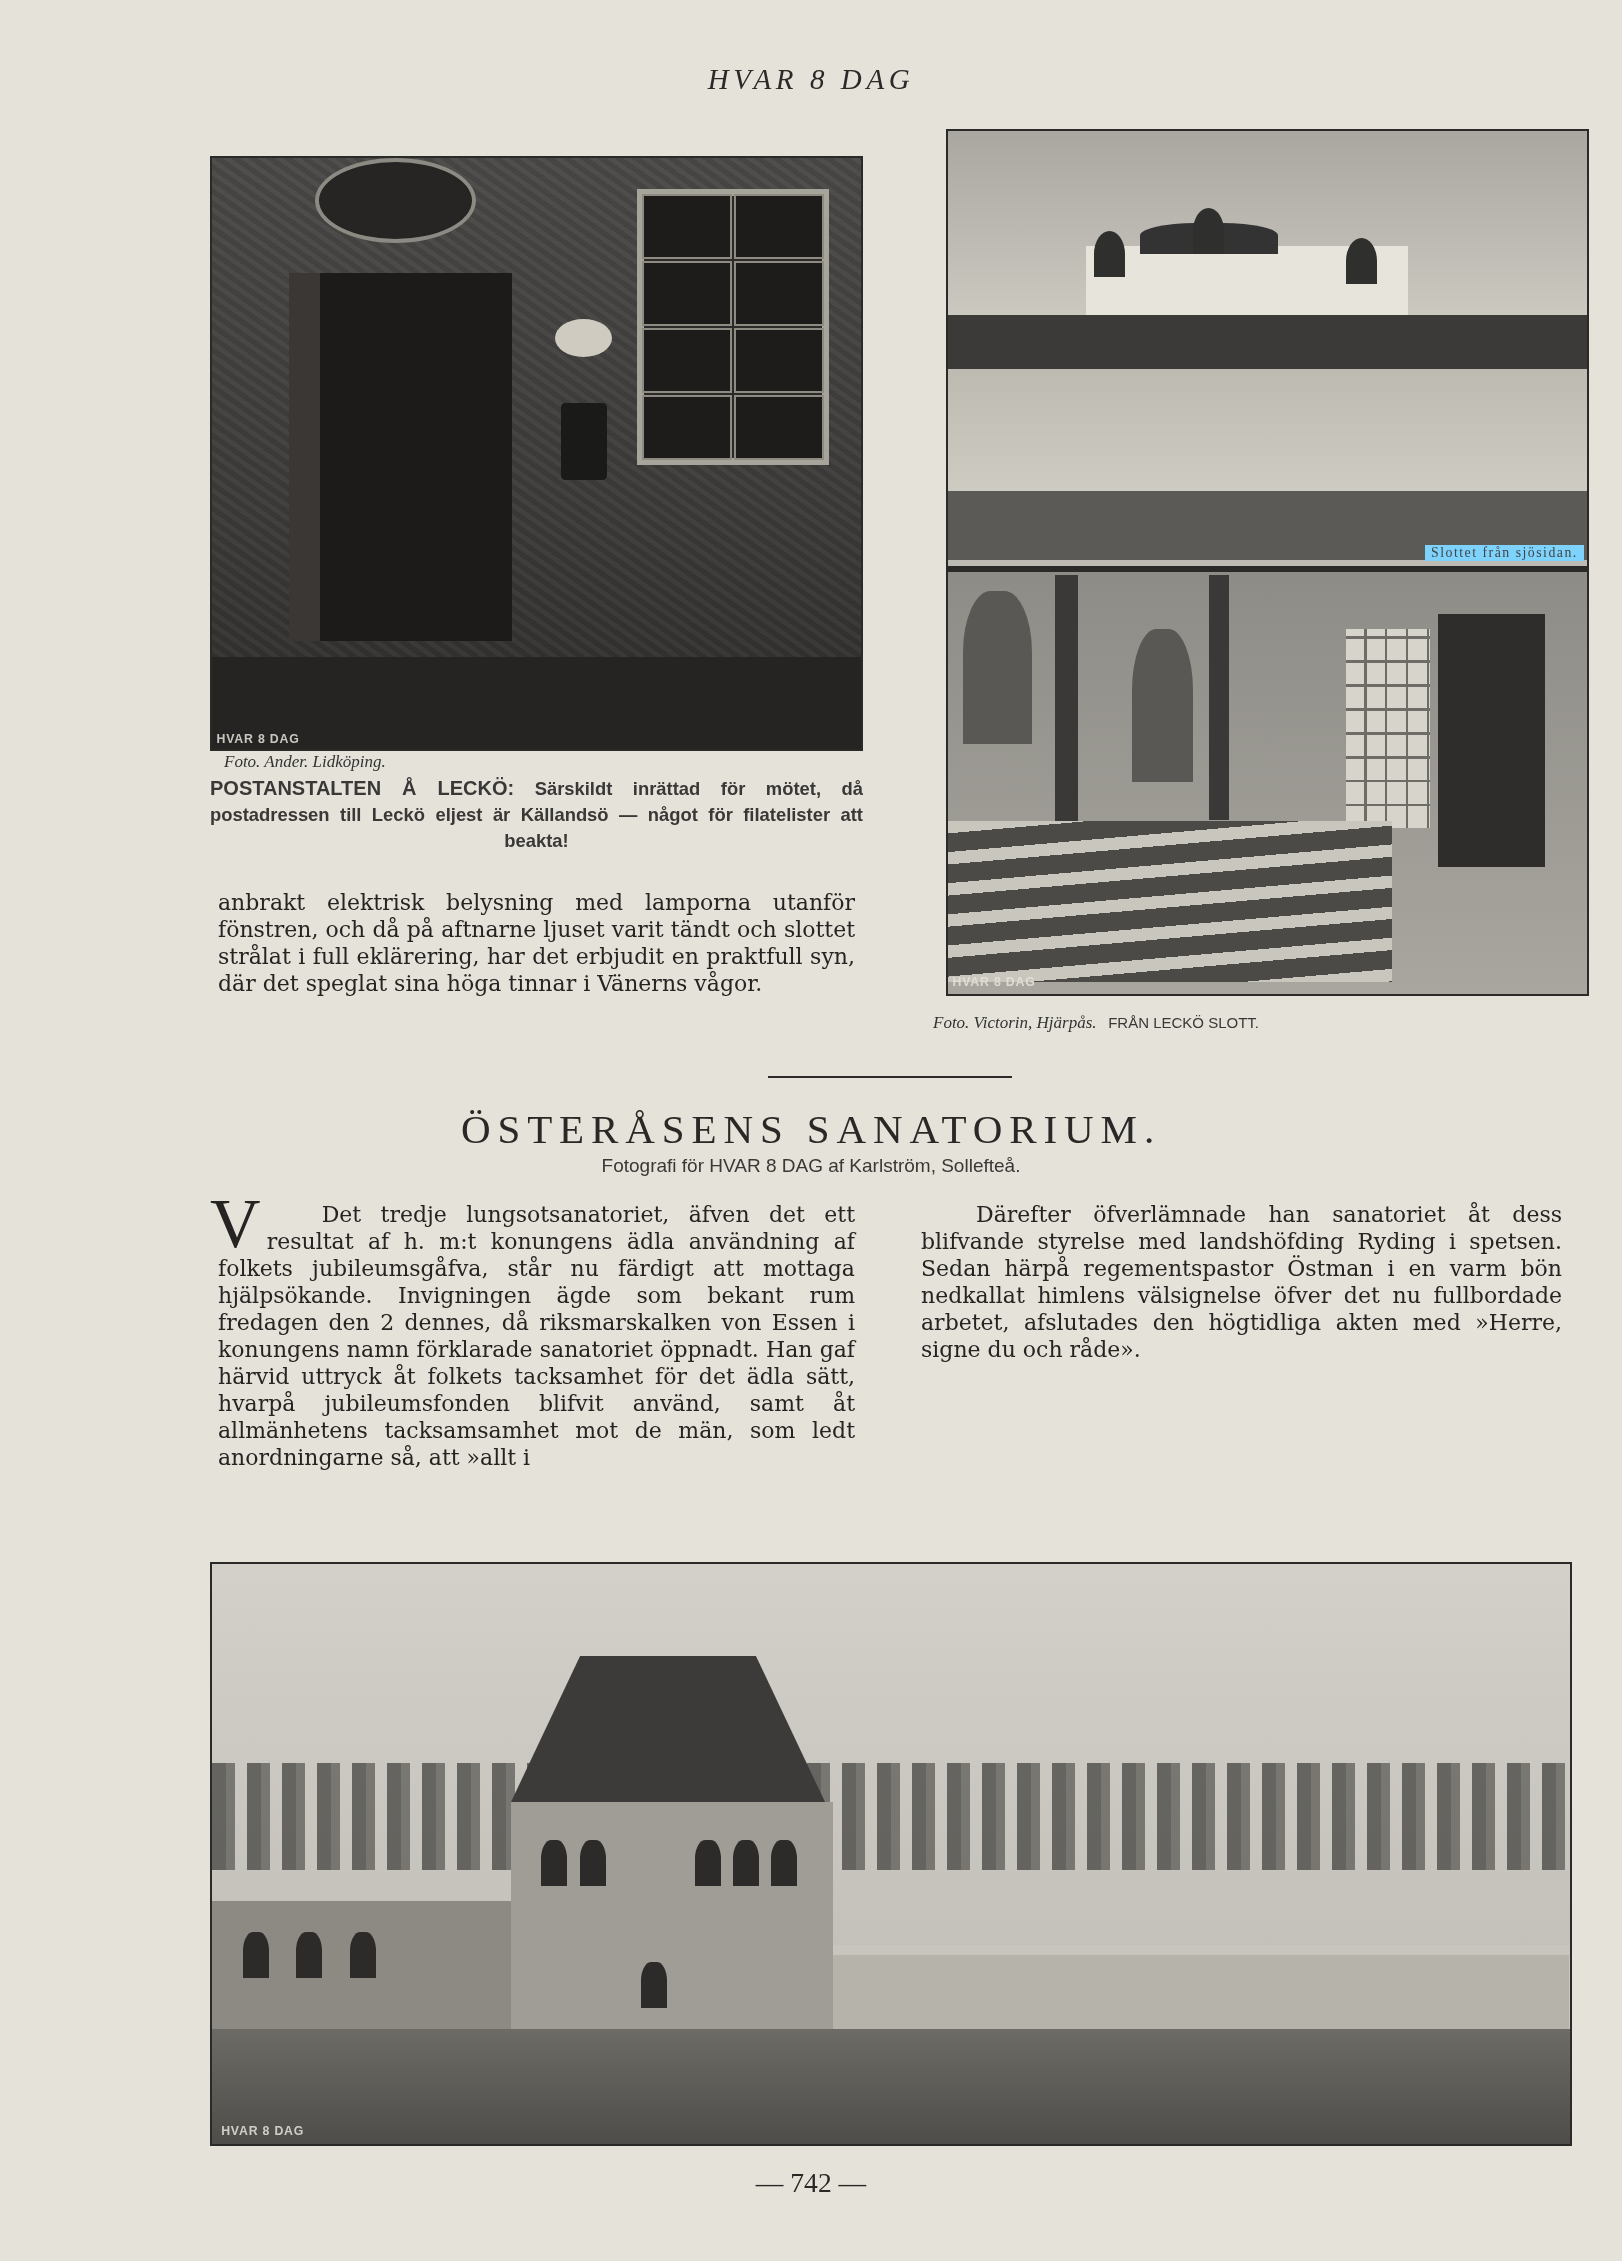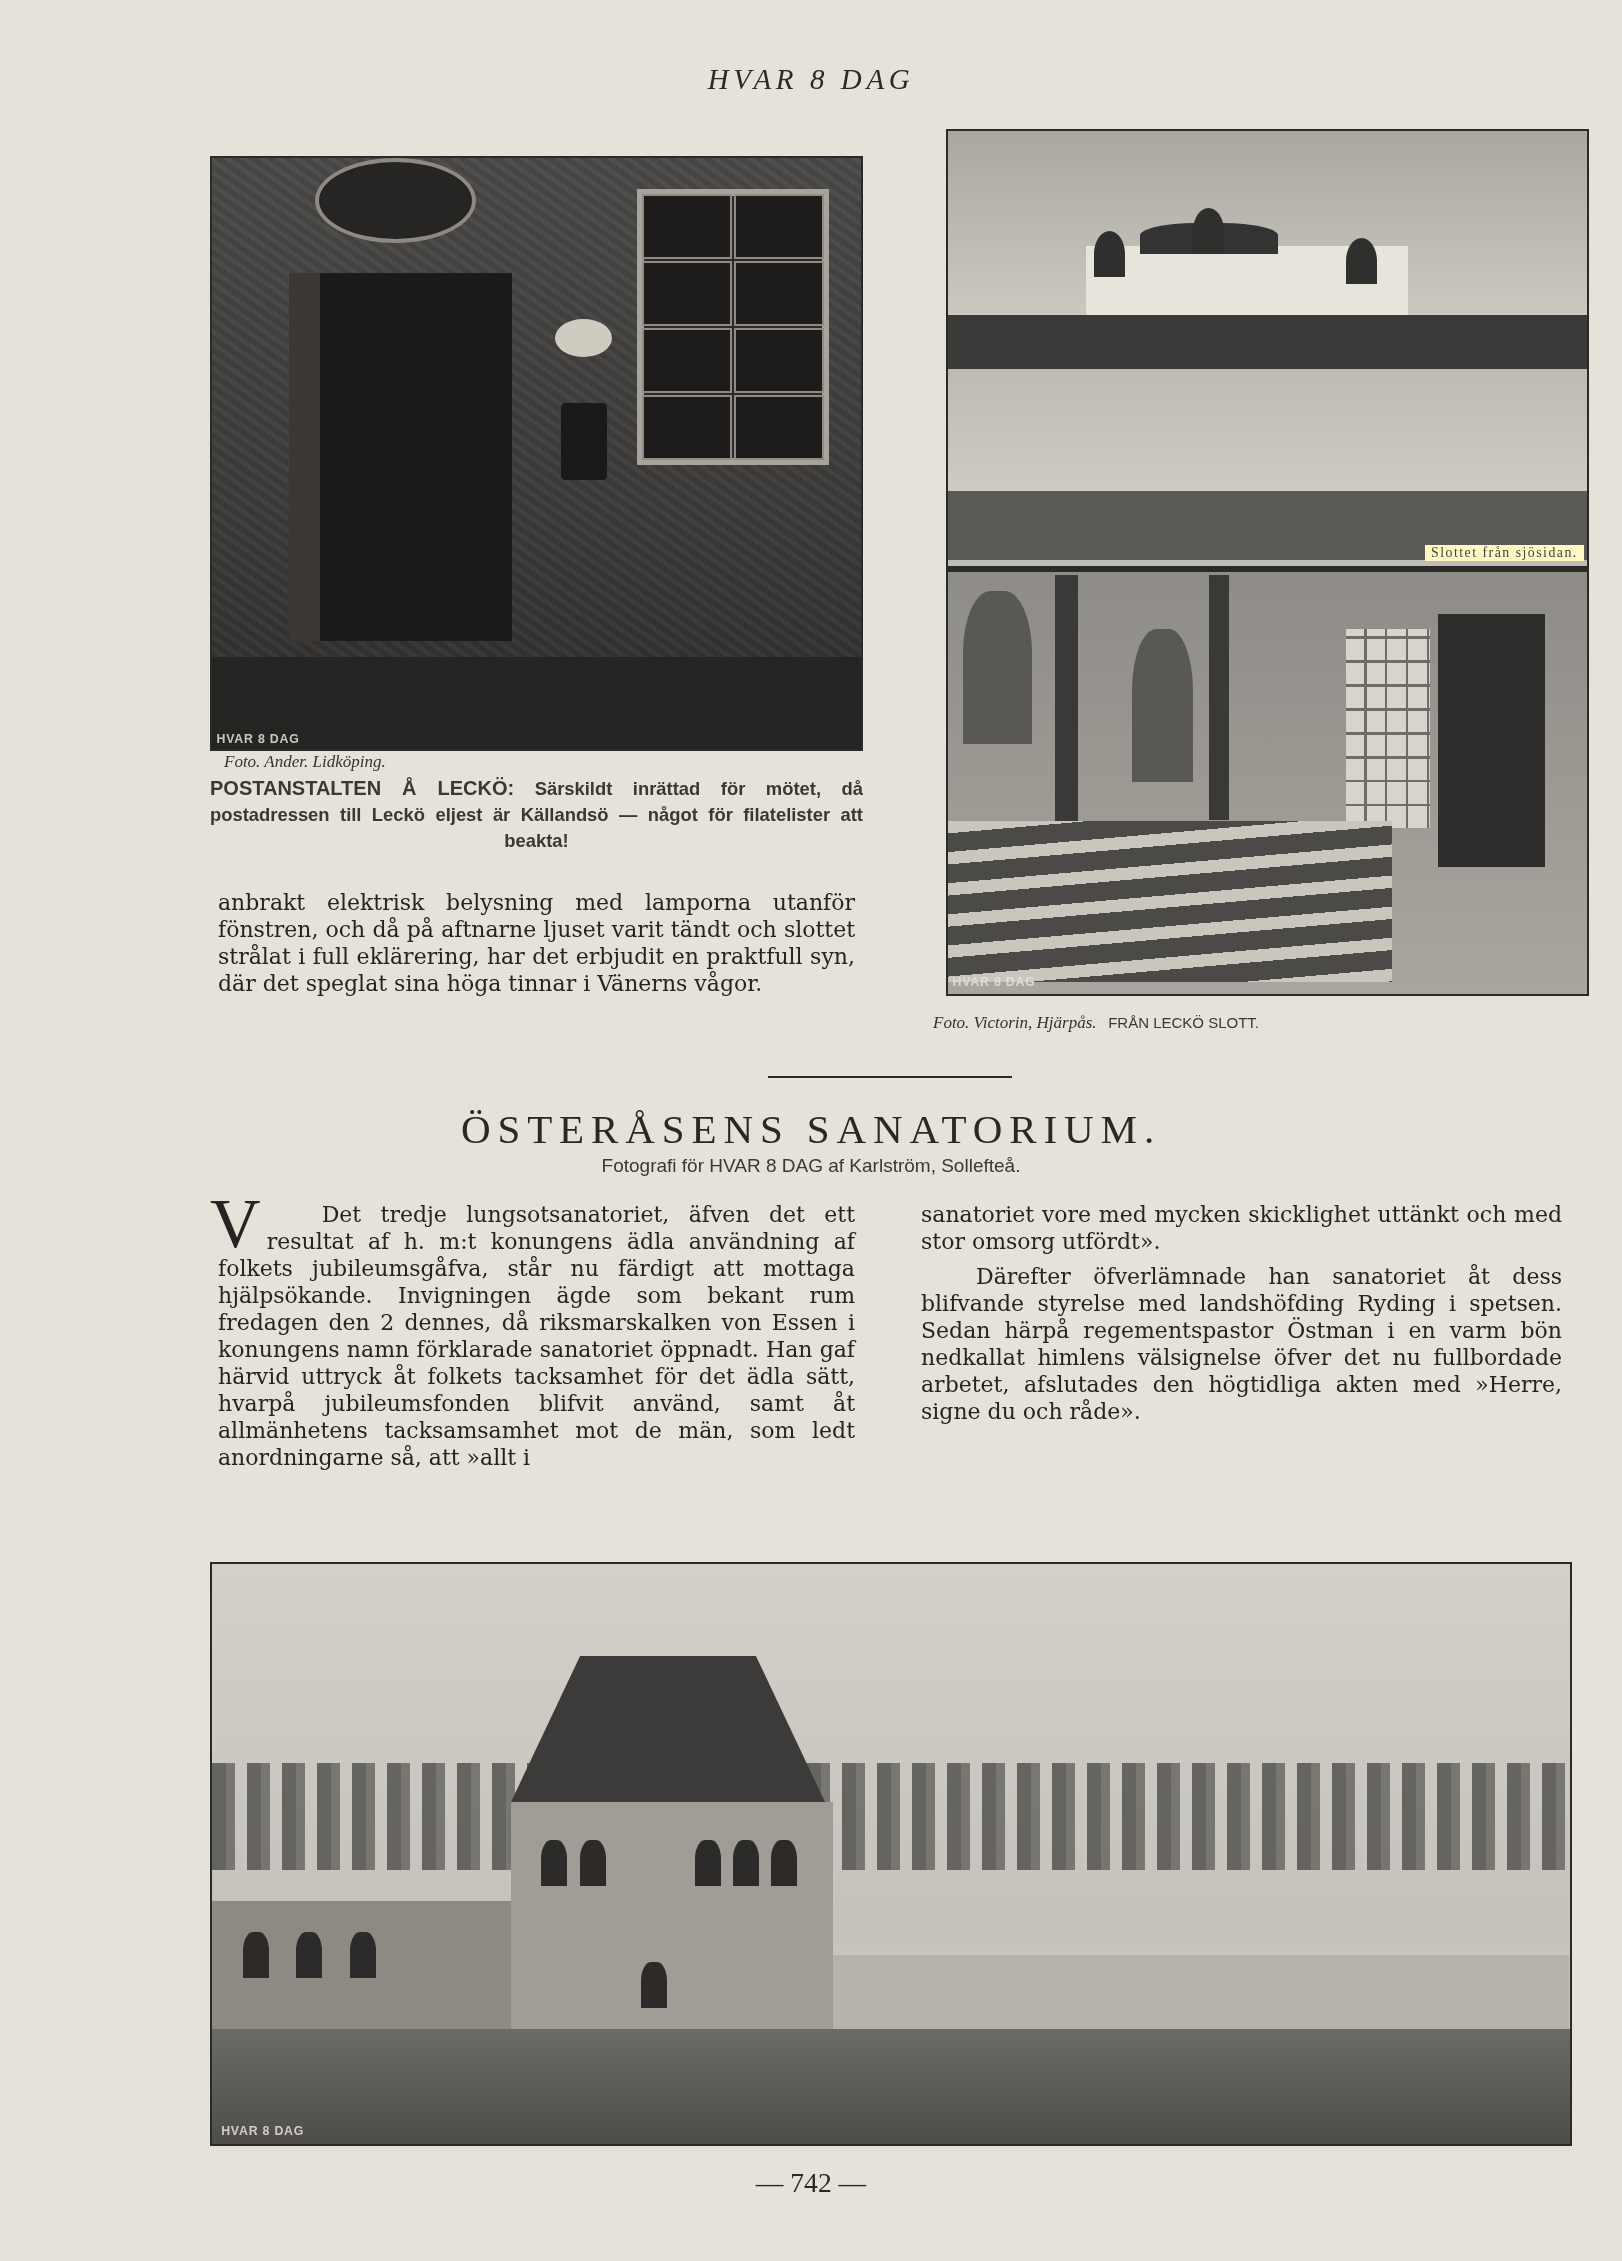--- a/index.html
+++ b/index.html
@@ -40,21 +40,21 @@
 
     
     #photo-castle { left: 946px; top: 129px; width: 643px; height: 867px; background:#bdbbb4; }
     #photo-castle .sky { position:absolute; left:0; right:0; top:0; height:184px; background:linear-gradient(180deg,#a9a7a0,#cbc8c0); }
     #photo-castle .castle { position:absolute; left:138px; top:115px; width:322px; height:100px; background:#e7e4dc; }
     #photo-castle .roof { position:absolute; left:192px; top:92px; width:138px; height:31px; background:#333; border-radius:40% 40% 0 0; }
     #photo-castle .tower { position:absolute; width:31px; height:46px; background:#2f2f2e; border-radius:50% 50% 0 0; }
     #photo-castle .shore { position:absolute; left:0; right:0; top:184px; height:54px; background:#3b3a38; }
     #photo-castle .water { position:absolute; left:0; right:0; top:238px; height:138px; background:linear-gradient(180deg,#bdbab2,#d0cdc5); }
     #photo-castle .reeds { position:absolute; left:0; right:0; top:360px; height:69px; background:#5b5a56; }
-    #photo-castle .inner-label { position:absolute; right:3.1px; top:414px; font-family:"Liberation Serif", serif; font-size:13.8px; color:#444; background:#fef9c3; padding:0 6.1px; letter-spacing:1.5px; }
+    #photo-castle .inner-label { position:absolute; right:3.1px; top:414px; font-family:"Liberation Serif", serif; font-size:13.8px; color:#444; background:#7dd3fc; padding:0 6.1px; letter-spacing:1.5px; }
     #photo-castle .divider { position:absolute; left:0; right:0; top:435px; height:6.1px; background:#2a2a28; }
     #photo-castle .interior { position:absolute; left:0; right:0; top:441px; bottom:0; background:linear-gradient(180deg,#8e8c86,#a9a6a0); }
     #photo-castle .niche { position:absolute; background:#5a5854; border-radius:40% 40% 0 0; }
     #photo-castle .pillar { position:absolute; background:#3a3937; }
     #photo-castle .leaded { position:absolute; left:398px; top:498px; width:84px; height:199px; background:
        repeating-linear-gradient(0deg, transparent 0 21.5px, #6e6c67 21.5px 24px),
        repeating-linear-gradient(90deg, #d7d4cc 0 18.4px, #6e6c67 18.4px 20.7px); }
     #photo-castle .altar { position:absolute; left:490px; top:483px; width:107px; height:253px; background:#2e2d2b; }
     #photo-castle .pews { position:absolute; left:0; top:690px; width:444px; height:161px; background:
        repeating-linear-gradient(175deg, #c9c6be 0 12.3px, #4b4a47 12.3px 31px); }
@@ -164,21 +164,20 @@
 <div class="rule"></div>
 <div class="abs title">ÖSTERÅSENS SANATORIUM.</div>
 <div class="abs credit">Fotografi för HVAR 8 DAG af Karlström, Sollefteå.</div>
 
 <div class="abs body-text" style="left:210px; top:1193px; width:653px;">
   <span class="dropcap">V</span>
   <p class="indent">Det tredje lungsotsanatoriet, äfven det ett resultat af h. m:t konungens ädla användning af folkets jubileumsgåfva, står nu färdigt att mottaga hjälpsökande. Invigningen ägde som bekant rum fredagen den 2 dennes, då riksmarskalken von Essen i konungens namn förklarade sanatoriet öppnadt. Han gaf härvid uttryck åt folkets tacksamhet för det ädla sätt, hvarpå jubileumsfonden blifvit använd, samt åt allmänhetens tacksamsamhet mot de män, som ledt anordningarne så, att »allt i</p>
 </div>
 
 <div class="abs body-text" style="left:913px; top:1193px; width:657px;">
-  <p>sanatoriet vore med mycken skicklighet uttänkt och med stor omsorg utfördt».</p>
   <p class="indent">Därefter öfverlämnade han sanatoriet åt dess blifvande styrelse med landshöfding Ryding i spetsen. Sedan härpå regementspastor Östman i en varm bön nedkallat himlens välsignelse öfver det nu fullbordade arbetet, afslutades den högtidliga akten med »Herre, signe du och råde».</p>
 </div>
 
 <div class="photo" id="photo-sana">
   <div class="sky"></div>
   <div class="trees"></div>
   <div class="wing-left"></div>
   <div class="wing-right"></div>
   <div class="main-roof"></div>
   <div class="main-body"></div>

